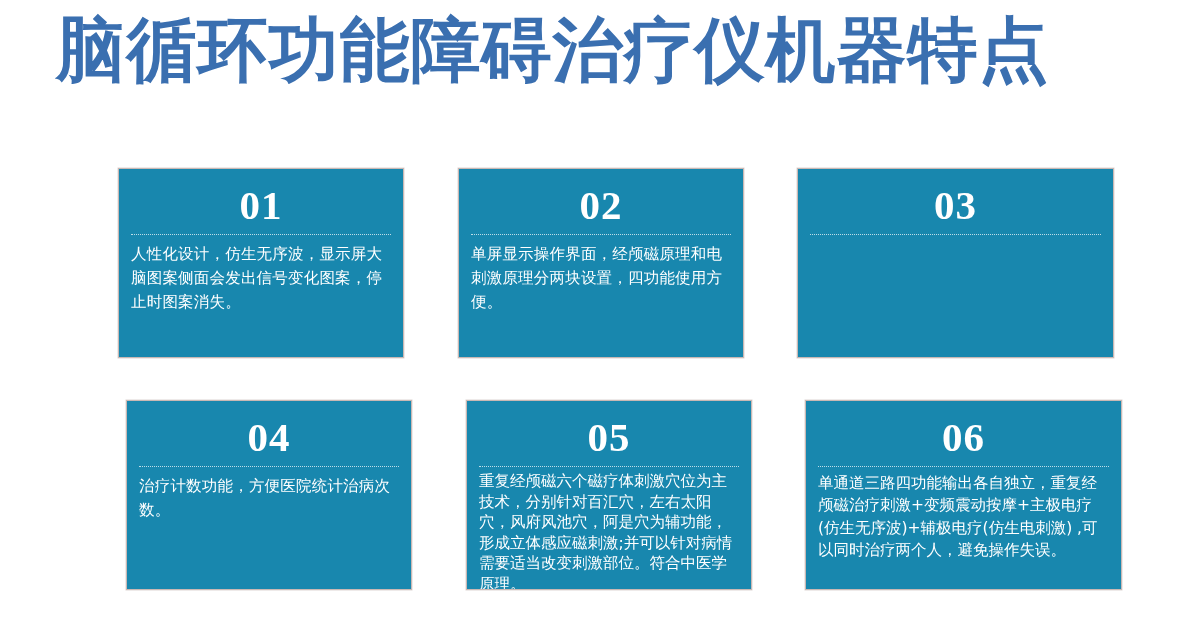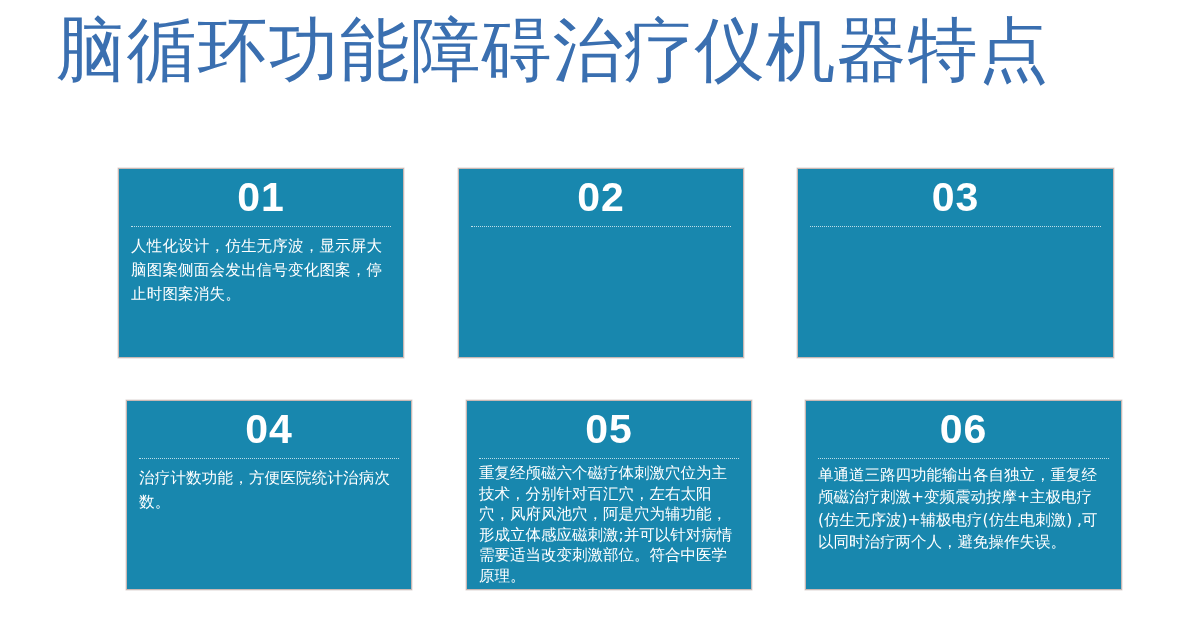--- a/index.html
+++ b/index.html
@@ -16,21 +16,21 @@
   }
 
   
   .page-title {
     position: absolute;
     left: 0;
     top: 4px;
     width: 1105px;
     text-align: center;
     font-family: "DejaVu Sans", "Liberation Sans", sans-serif;
-    font-weight: normal;
+    font-weight: bold;
     font-size: 70px;
     line-height: 92px;
     letter-spacing: 1px;
     color: #3A6FB0;
     white-space: nowrap;
   }
 
   
   .cards {
     position: absolute;
@@ -53,23 +53,23 @@
   .col-1 { left: 0px;   width: 286px; }
   .col-2 { left: 340px; width: 286px; }
   .col-3 { left: 679px; width: 317px; }
 
   
   .row-1 { top: 0px;   height: 190px; }
   .row-2 { top: 232px; height: 190px; margin-left: 8px; }
 
   .card-number {
     margin: 0;
-    padding-top: 4px;
+    padding-top: 12px;
     text-align: center;
-    font-family: Liberation Sans, sans-serif;
+    font-family: Liberation Serif, serif;
     font-weight: bold;
     font-size: 41px;
     line-height: 48px;
     color: #ffffff;
     letter-spacing: 1px;
   }
 
   .card-divider {
     height: 0;
     margin: 5px 12px 0 12px;
@@ -111,20 +111,21 @@
 
   <div class="card col-1 row-1">
     <div class="card-number">01</div>
     <div class="card-divider"></div>
     <div class="card-body">人性化设计，仿生无序波，显示屏大脑图案侧面会发出信号变化图案，停止时图案消失。</div>
   </div>
 
   <div class="card col-2 row-1">
     <div class="card-number">02</div>
     <div class="card-divider"></div>
+    <div class="card-body">单屏显示操作界面，经颅磁原理和电刺激原理分两块设置，四功能使用方便。</div>
   </div>
 
   <div class="card col-3 row-1">
     <div class="card-number">03</div>
     <div class="card-divider"></div>
   </div>
 
   <div class="card col-1 row-2">
     <div class="card-number">04</div>
     <div class="card-divider"></div>

